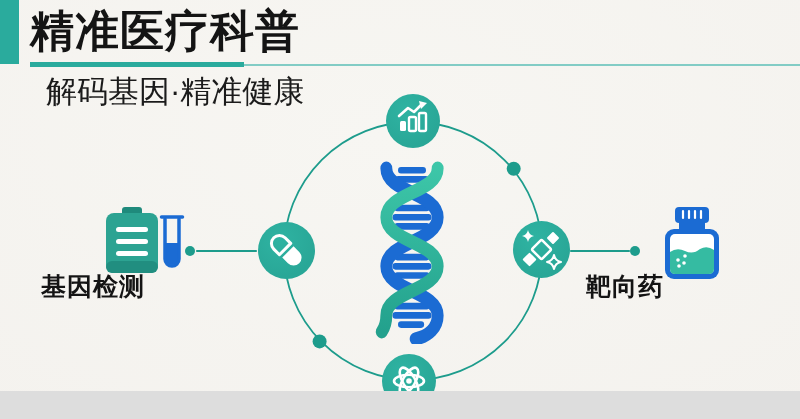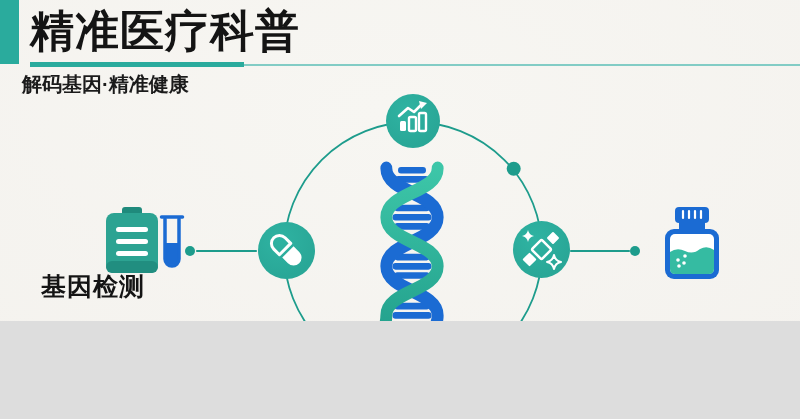--- a/index.html
+++ b/index.html
@@ -3,31 +3,31 @@
 <meta charset="utf-8">
 <style>
   :root{
     --teal-accent:#2AAB9D; --teal-circle:#29A797; --ring:#1D9C8C;
     --blue:#1B6BD3; --dna-teal-a:#3DC6A8; --dna-teal-b:#23A18D;
     --text-dark:#141414; --bg:#F4F2EE; --light-line:#82CCC5;
     --clip-teal:#2CA392; --clip-teal-dark:#1F8A7C; --liquid-teal:#35BBA2;
   }
   *{margin:0;padding:0;box-sizing:border-box}
   body{font-family:"Liberation Sans","DejaVu Sans",sans-serif;background:#ddd}
-  .stage{position:relative;width:800px;height:321px;overflow:hidden;
+  .stage{position:relative;width:800px;height:391px;overflow:hidden;
     background:radial-gradient(1100px 640px at 48% 34%, #f7f6f2 0%, var(--bg) 60%, #efede7 100%);}
   .abs{position:absolute}
 
   
   .corner-bar{left:0;top:0;width:19px;height:64px;background:var(--teal-accent)}
   .title{left:30px;top:5px;font-size:44px;line-height:52px;font-weight:900;
     color:var(--text-dark);letter-spacing:1px;white-space:nowrap}
   .underline-thick{left:30px;top:62px;width:214px;height:5px;background:var(--teal-accent)}
   .underline-thin{left:244px;top:64px;width:556px;height:2px;background:var(--light-line)}
-  .subtitle{left:22px;top:71px;font-size:20px;font-weight:700;color:#1b1b1b;white-space:nowrap}
+  .subtitle{left:46px;top:71px;font-size:31px;font-weight:400;color:#1b1b1b;white-space:nowrap}
 
   
   svg{display:block}
   .ring-stroke{fill:none;stroke:var(--ring);stroke-width:1.8}
   .ring-dot{fill:var(--ring)}
   .conn-line{stroke:var(--ring);stroke-width:2.2;stroke-linecap:round}
 
   
   .node{border-radius:50%;background:radial-gradient(circle at 38% 32%, #2fb3a2 0%, var(--teal-circle) 70%);
     display:flex;align-items:center;justify-content:center}
@@ -166,15 +166,16 @@
     <rect class="f-b" x="10" y="26" width="54" height="50" rx="9"></rect>
     <rect class="f-w" x="15" y="31" width="44" height="40" rx="5"></rect>
     <path class="f-t" d="M15,49 Q22,44 30,48 Q38,52 45,46 Q52,42 59,47 L59,66 Q59,71 54,71 L20,71 Q15,71 15,66 Z"></path>
     <circle class="f-w" cx="23" cy="57" r="1.8"></circle>
       <circle class="f-w" cx="30" cy="53" r="1.8"></circle>
     <circle class="f-w" cx="29" cy="60" r="1.8"></circle>
       <circle class="f-w" cx="24" cy="63" r="1.8"></circle>
   </svg>
 
   <div class="abs node-label lbl-left">基因检测</div>
+  <div class="abs node-label lbl-right">靶向药</div>
   <div class="abs node-label lbl-bottom">精准治疗</div>
 
 </div>
 
 </body></html>

